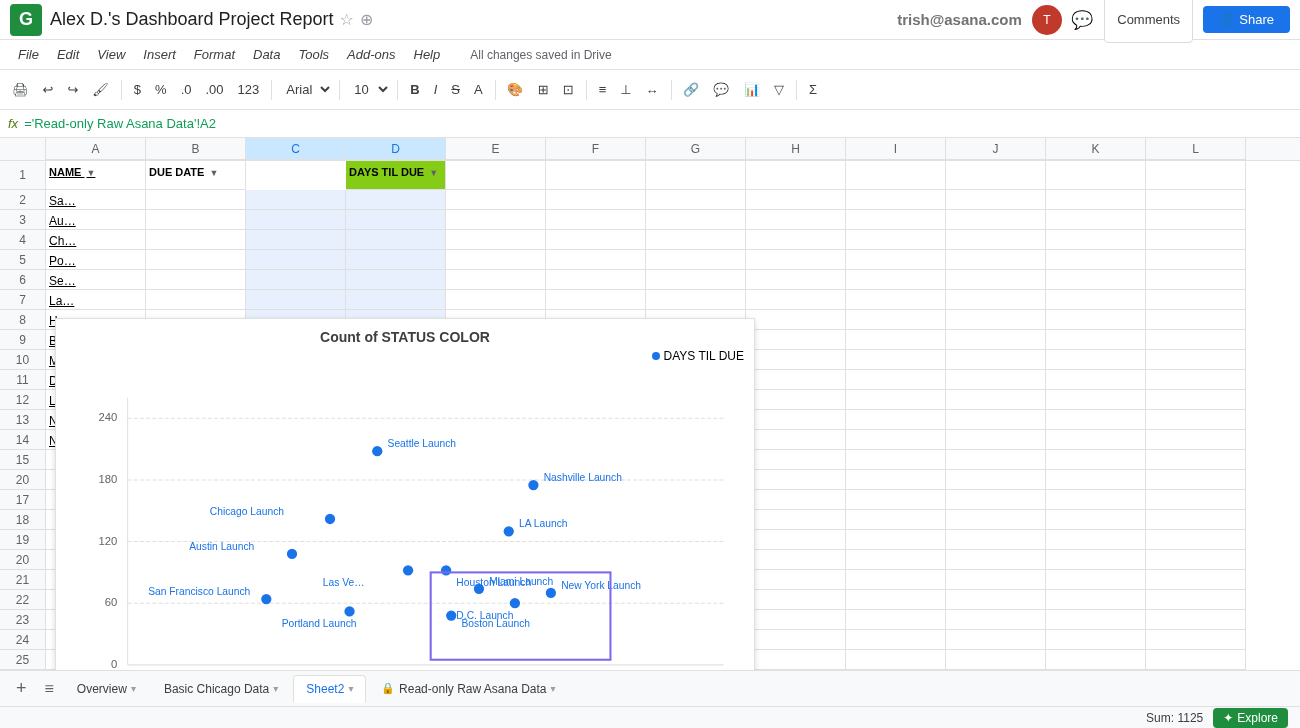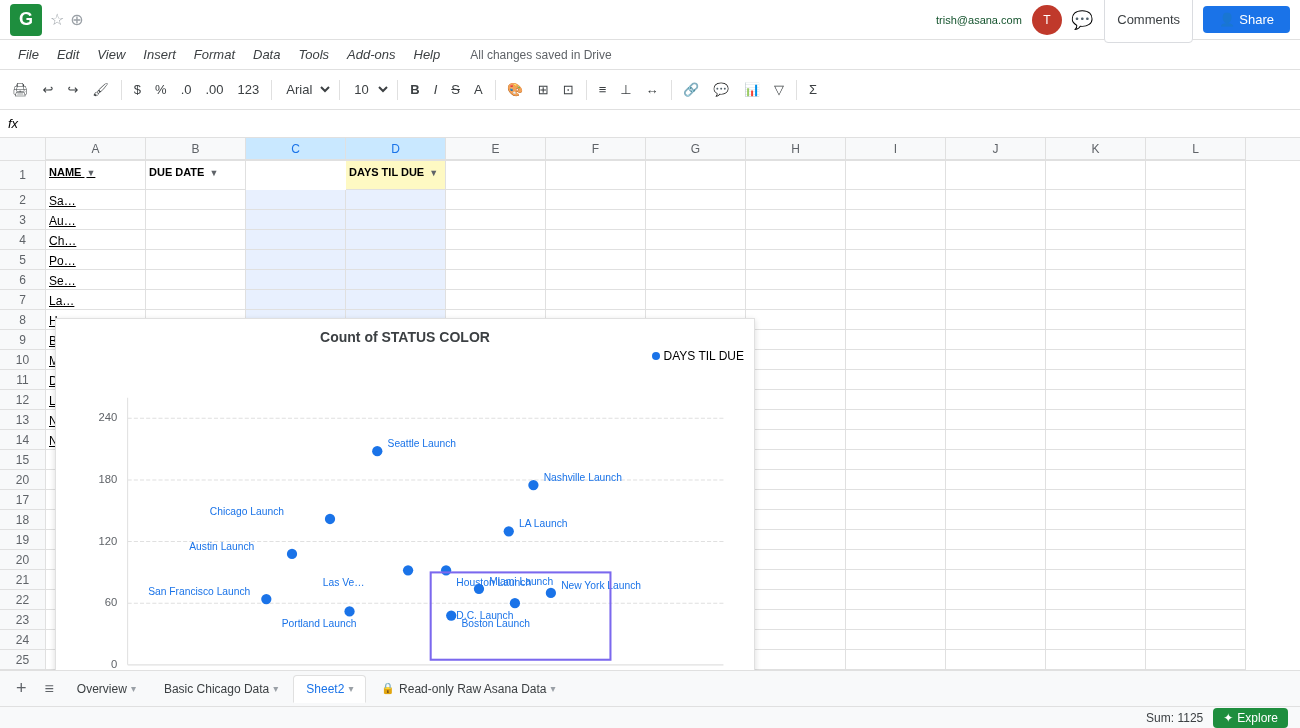--- a/index.html
+++ b/index.html
@@ -13,21 +13,21 @@
     }
     #app-icon {
       width: 32px; height: 32px; background: #1e8e3e; border-radius: 4px;
       display: flex; align-items: center; justify-content: center;
       color: #fff; font-size: 18px; font-weight: bold; flex-shrink: 0; margin-right: 8px;
     }
     #title-area { display: flex; align-items: center; gap: 6px; flex: 1; }
     #doc-title { font-size: 18px; font-weight: 400; color: #202124; }
     .title-icon { color: #9aa0a6; font-size: 16px; cursor: pointer; }
     #top-right { display: flex; align-items: center; gap: 10px; }
-    #user-email { font-size: 11px; color: #14532d; }
+    #user-email { font-size: 15px; color: #737373; font-weight: bold; }
     #avatar { width: 30px; height: 30px; border-radius: 50%; background: #c0392b; display: flex; align-items: center; justify-content: center; color: #fff; font-size: 12px; overflow: hidden; }
     #chat-icon { font-size: 18px; color: #5f6368; cursor: pointer; }
     #comments-btn { background: #fff; border: 1px solid #dadce0; border-radius: 4px; padding: 15px 12px; font-size: 13px; cursor: pointer; color: #3c4043; }
     #share-btn { background: #1a73e8; border: none; border-radius: 4px; padding: 6px 16px; font-size: 13px; cursor: pointer; color: #fff; display: flex; align-items: center; gap: 4px; }
 
     
     #menu-bar {
       display: flex; align-items: center; gap: 2px;
       padding: 2px 10px; height: 30px; background: #fff;
       border-bottom: 1px solid #e0e0e0;
@@ -48,21 +48,21 @@
     .tb-bold { font-weight: bold; }
     .tb-italic { font-style: italic; }
     .tb-strike { text-decoration: line-through; }
 
     
     #formula-bar {
       display: flex; align-items: center; gap: 6px;
       padding: 2px 8px; height: 28px; background: #fff;
       border-bottom: 1px solid #e0e0e0;
     }
-    #fx-label { color: #000000; font-size: 13px; font-style: italic; }
+    #fx-label { color: #4d7c0f; font-size: 13px; font-style: italic; }
     #formula-input { flex: 1; border: none; outline: none; font-size: 13px; color: #202124; }
 
     
     #col-headers {
       display: flex; background: #f8f9fa; border-bottom: 1px solid #e0e0e0;
       position: sticky; top: 0; z-index: 10;
     }
     .row-num-header { width: 46px; min-width: 46px; height: 22px; border-right: 1px solid #e0e0e0; background: #f8f9fa; }
     .col-header {
       height: 22px; border-right: 1px solid #e0e0e0; border-bottom: 1px solid #e0e0e0;
@@ -156,20 +156,21 @@
     }
 
     .main-content { display: flex; flex-direction: column; height: calc(728px - 40px - 30px - 40px - 28px - 36px - 22px); position: relative; overflow: hidden; }
   </style>
 </head>
 <body>
 
 <div id="top-bar">
   <div id="app-icon">G</div>
   <div id="title-area">
+    <span id="doc-title">Alex D.'s Dashboard Project Report</span>
     <span class="title-icon">☆</span>
     <span class="title-icon">⊕</span>
   </div>
   <div id="top-right">
     <span id="user-email">trish@asana.com</span>
     <div id="avatar">T</div>
     <span id="chat-icon">💬</span>
     <button id="comments-btn">Comments</button>
     <button id="share-btn">
       <span>👤</span>
@@ -227,20 +228,21 @@
   <button class="tb-btn">🔗</button>
   <button class="tb-btn">💬</button>
   <button class="tb-btn">📊</button>
   <button class="tb-btn">▽</button>
   <div class="tb-divider"></div>
   <button class="tb-btn">Σ</button>
 </div>
 
 <div id="formula-bar">
   <span id="fx-label">fx</span>
+  <input id="formula-input" type="text" value="='Read-only Raw Asana Data'!A2" style="flex: 1 1 0%; border: none; outline: none; font-size: 13px; color: rgb(15, 157, 88);">
 </div>
 
 <div class="main-content">
 
   <div id="col-headers">
     <div class="row-num-header"></div>
     <div class="col-header" style="width:100px;">A</div>
     <div class="col-header" style="width:100px;">B</div>
     <div class="col-header selected" style="width:100px;">C</div>
     <div class="col-header selected" style="width:100px;">D</div>
@@ -254,21 +256,21 @@
     <div class="col-header" style="width:100px;">L</div>
   </div>
 
   <div id="grid" style="position:relative; overflow:auto; flex:1;">
 
     <div class="grid-row">
       <div class="row-num">1</div>
       <div class="cell col-a header-cell">NAME <span class="filter-icon">▼</span></div>
       <div class="cell col-b header-cell">DUE DATE <span class="filter-icon">▼</span></div>
       <div class="cell col-c header-cell" style="background:#c9e8ff;">STATUS COLOR <span class="filter-icon">▼</span></div>
-      <div class="cell col-d header-cell" style="background:#fef9c3;">DAYS TIL DUE <span class="filter-icon">▼</span></div>
+      <div class="cell col-d header-cell" style="background:#84cc16;">DAYS TIL DUE <span class="filter-icon">▼</span></div>
       <div class="cell col-e"></div>
       <div class="cell col-f"></div>
       <div class="cell col-g"></div>
       <div class="cell col-h"></div>
       <div class="cell col-i"></div>
       <div class="cell col-j"></div>
       <div class="cell col-k"></div>
       <div class="cell col-l"></div>
     </div>
 

